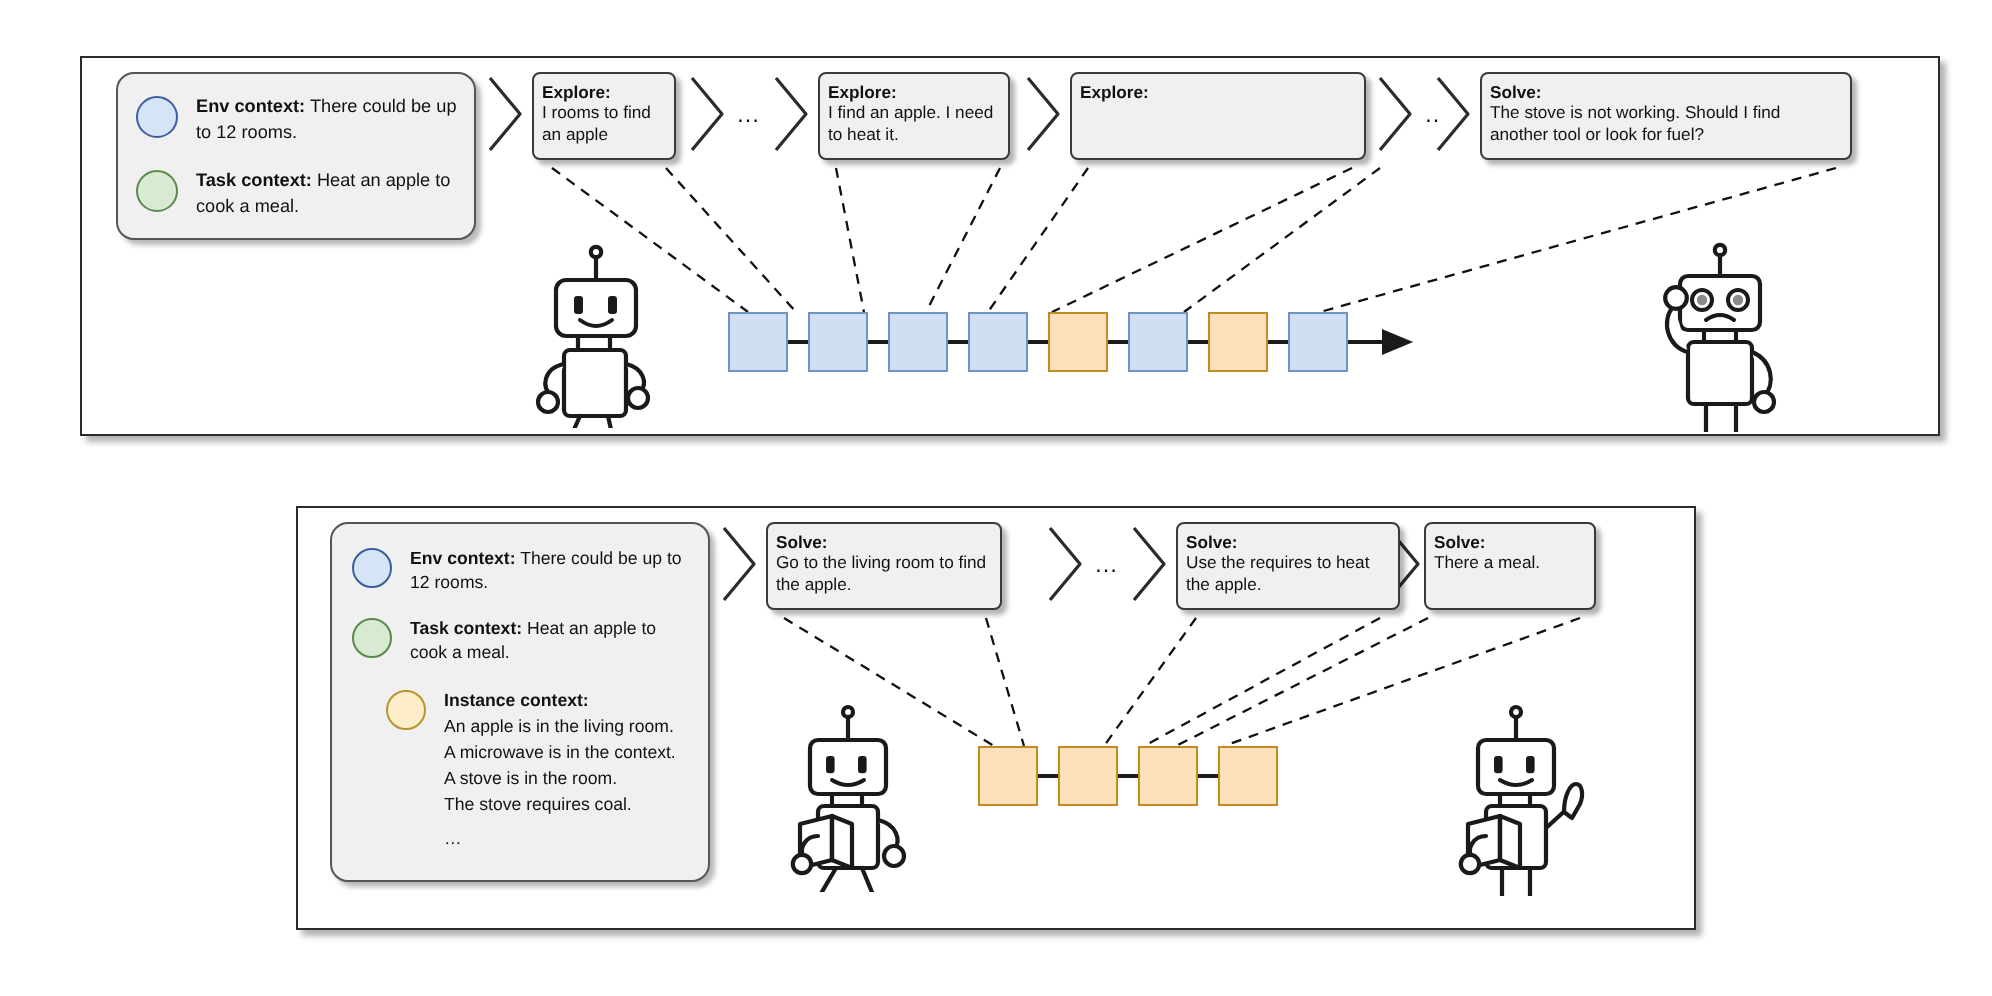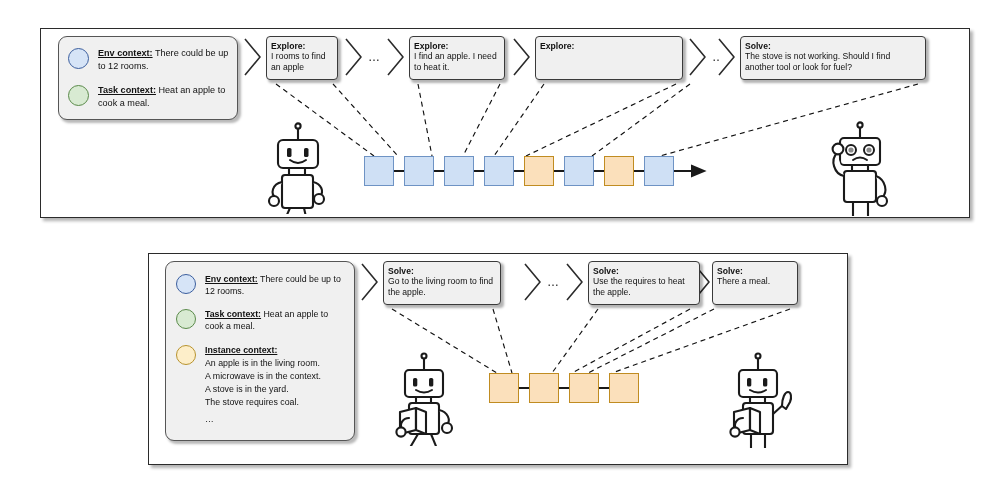--- a/index.html
+++ b/index.html
@@ -30,21 +30,21 @@
     box-shadow: 2.5px 2.5px 2.5px rgba(0,0,0,0.28);
   }
   .ctx-row { display: flex; align-items: flex-start; }
   .dot {
     flex: 0 0 auto;
     border-radius: 50%;
     border-width: 1.4px;
     border-style: solid;
   }
   .ctx-text { color: #111; }
-  .ctx-text b { font-weight: bold; text-decoration: underline; }
+  .ctx-text b { font-weight: bold; }
 
   
   .bubble {
     position: absolute;
     background: #f0f0f0;
     border: 1.5px solid #3a3a3a;
     border-radius: 4px;
     box-shadow: 2.5px 2.5px 2.5px rgba(0,0,0,0.30);
     padding: 4px 5px 4px 4px;
     color: #111;
@@ -232,27 +232,27 @@
         <span>There could be up to 12 rooms.</span>
       </span>
     </div>
     <div class="ctx-row" style="position:absolute; left:10px; top:46px; width:172px;">
       <span class="dot" style="width:20px;height:20px;background:#d8ead2;border-color:#5a8a4a;margin-top:1px;"></span>
       <span class="ctx-text" style="margin-left:9px;font-size:8.8px;line-height:1.42;">
         <b>Task context:</b>
         <span>Heat an apple to cook a meal.</span>
       </span>
     </div>
-    <div class="ctx-row" style="position:absolute; left:10px; top:82px; width:175px;">
+    <div class="ctx-row" style="position:absolute; left:27px; top:82px; width:175px;">
       <span class="dot" style="width:20px;height:20px;background:#fdeec9;border-color:#b8932e;margin-top:1px;"></span>
       <span class="ctx-text" style="margin-left:9px;font-size:8.8px;line-height:1.48;">
         <b>Instance context:</b>
         <span style="display:block;">An apple is in the living room.</span>
         <span style="display:block;">A microwave is in the context.</span>
-        <span style="display:block;">A stove is in the yard.</span>
+        <span style="display:block;">A stove is in the room.</span>
         <span style="display:block;">The stove requires coal.</span>
         <span style="display:block;margin-top:4px;">…</span>
       </span>
     </div>
   </div>
 
   <svg class="chev" style="left:360px; top:262px;" width="20" height="40" viewBox="0 0 20 40">
     <path d="M2,2 L17,20 L2,38" fill="#fff" stroke="#2b2b2b" stroke-width="1.6" stroke-linejoin="round"></path>
   </svg>
   <svg class="chev" style="left:523px; top:262px;" width="20" height="40" viewBox="0 0 20 40">

